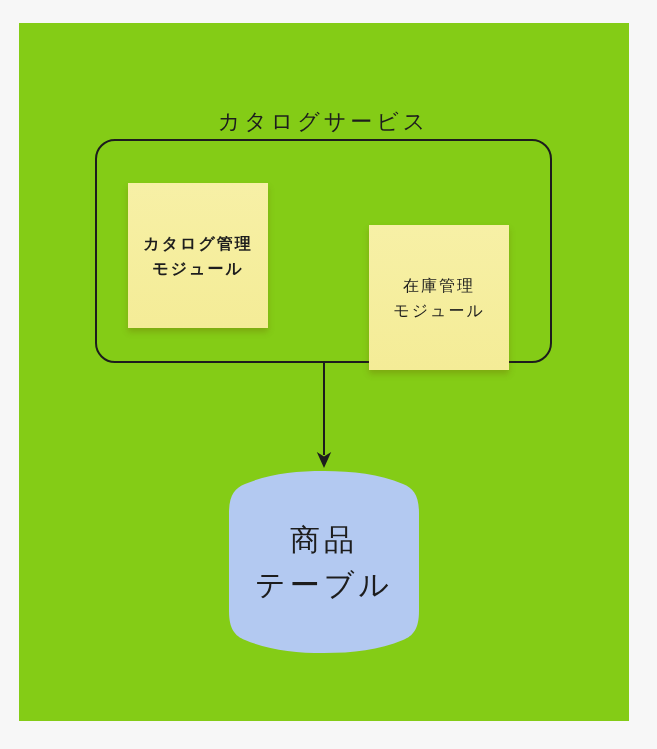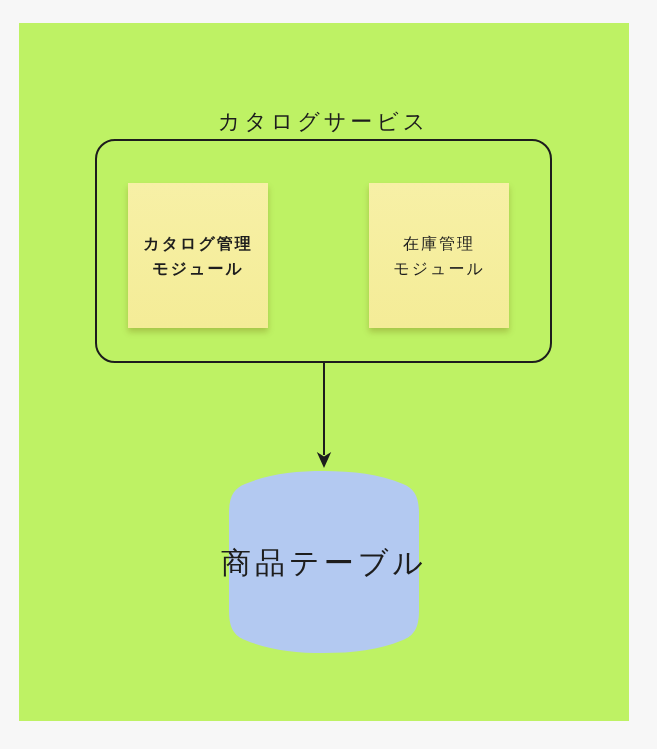--- a/index.html
+++ b/index.html
@@ -11,21 +11,21 @@
     font-family: "Liberation Sans", "DejaVu Sans", sans-serif;
     overflow: hidden;
   }
 
   .board-canvas {
     position: absolute;
     left: 19px;
     top: 23px;
     width: 610px;
     height: 698px;
-    background: #bef264;
+    background: #84cc16;
   }
 
   
   .group-frame {
     position: absolute;
     left: 76px;
     top: 116px;
     width: 457px;
     height: 224px;
     border: 2px solid #1d1d1d;
@@ -54,21 +54,21 @@
     height: 145px;
     background: linear-gradient(180deg, #f7f0a6 0%, #f4ec97 100%);
     box-shadow: 0 4px 6px rgba(105, 82, 5, 0.28);
     display: flex;
     flex-direction: column;
     align-items: center;
     justify-content: center;
     text-align: center;
   }
   .sticky.left  { left: 109px; font-weight: bold; }
-  .sticky.right { left: 350px; }
+  .sticky.right { left: 350px; margin-top: 42px; }
 
   .sticky .line {
     font-size: 16px;
     letter-spacing: 2px;
     line-height: 25px;
     color: #1d1d1d;
     white-space: nowrap;
   }
 
   
@@ -90,20 +90,21 @@
   }
   .cylinder-wrap svg { position: absolute; left: 0; top: 0; }
 
   .cylinder-label {
     position: absolute;
     left: 0;
     top: 0;
     width: 100%;
     height: 100%;
     display: flex;
+    flex-direction: column;
     align-items: center;
     justify-content: center;
     text-align: center;
   }
   .cylinder-label .line {
     font-size: 30px;
     letter-spacing: 4px;
     line-height: 45px;
     color: #1d1d1d;
     white-space: nowrap;

